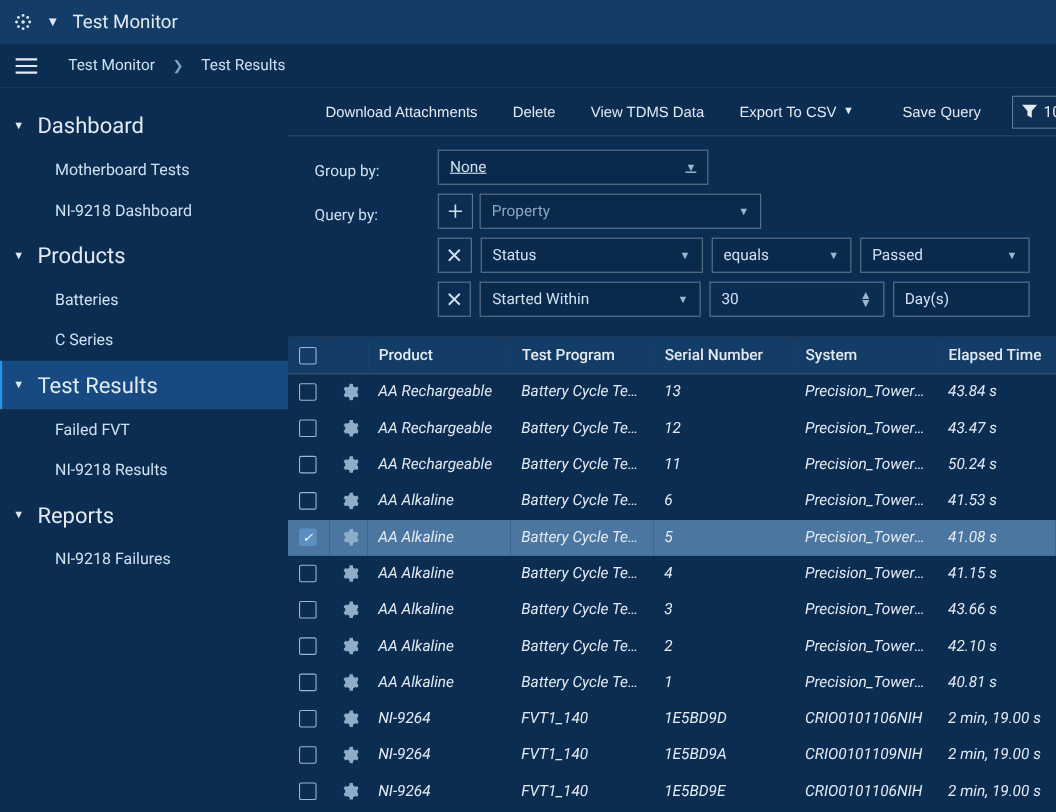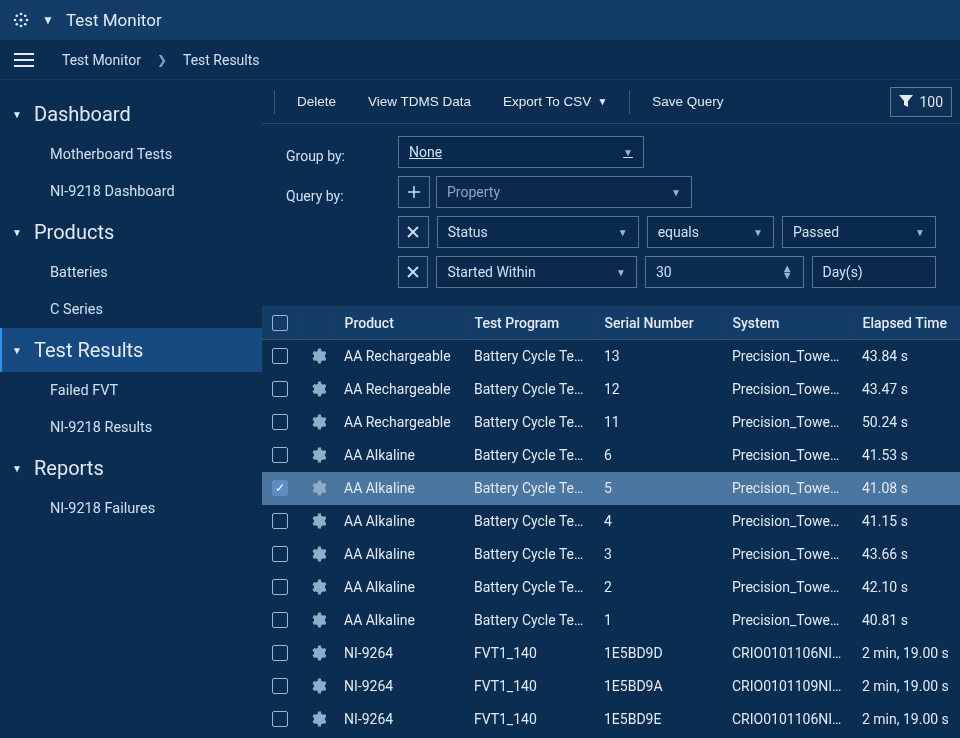--- a/index.html
+++ b/index.html
@@ -164,21 +164,21 @@
     text-overflow:ellipsis;
     color:#e3eaf2;
     font-size:14px;
   }
   thead th {
     background:#133c67;
     font-weight:500;
     border-bottom:1px solid rgba(255,255,255,0.1);
     border-right:1px solid rgba(255,255,255,0.08);
   }
-  tbody tr { height:33px;}
+  tbody tr { height:33px;font-style:italic;}
   tbody tr.selected { background:#4a76a0;}
   .col-cb { width:38px;}
   .col-gear { width:34px;}
   .col-product { width:130px;}
   .col-prog { width:130px;}
   .col-sn { width:128px;}
   .col-sys { width:130px;}
   .col-time { width:108px;}
   .checkbox {
     width:16px; height:16px;
@@ -260,20 +260,21 @@
         <span class="caret">▼</span>
         <span class="txt">Reports</span>
       </div>
       <div class="side-item">NI-9218 Failures</div>
     </div>
 
   <div class="content">
 
     <div class="toolbar">
       <span class="tb-sep"></span>
+      <button class="tb-btn">Download Attachments</button>
       <button class="tb-btn">Delete</button>
       <button class="tb-btn">View TDMS Data</button>
       <button class="tb-btn">
         <span>Export To CSV</span>
         <span class="tb-caret">▼</span>
       </button>
       <span class="tb-sep"></span>
       <button class="tb-btn">Save Query</button>
       <div style="flex:1"></div>
       <div class="tb-filterbox">

